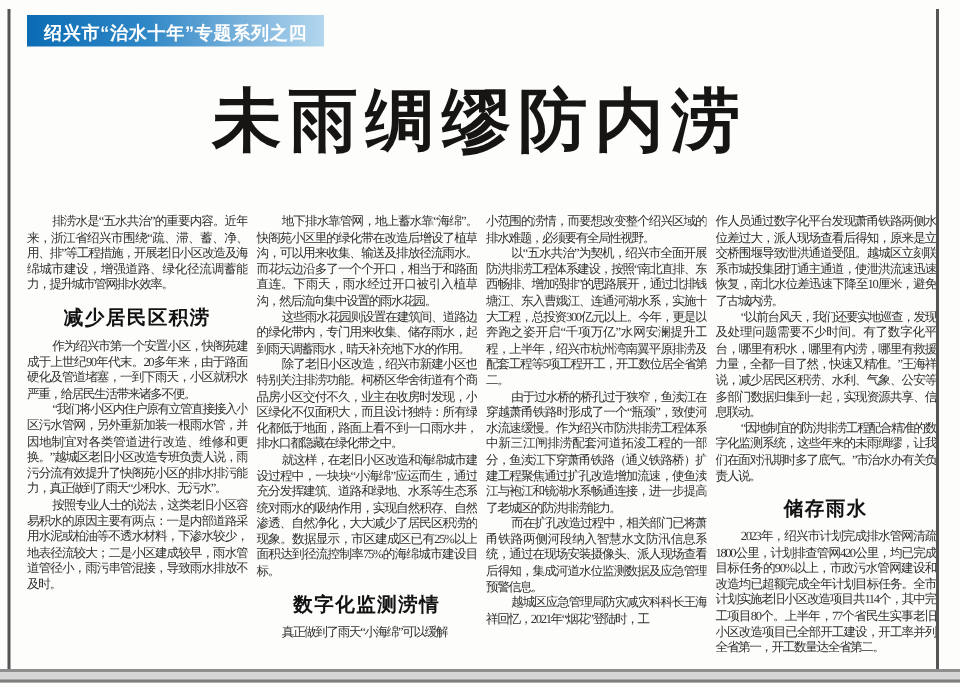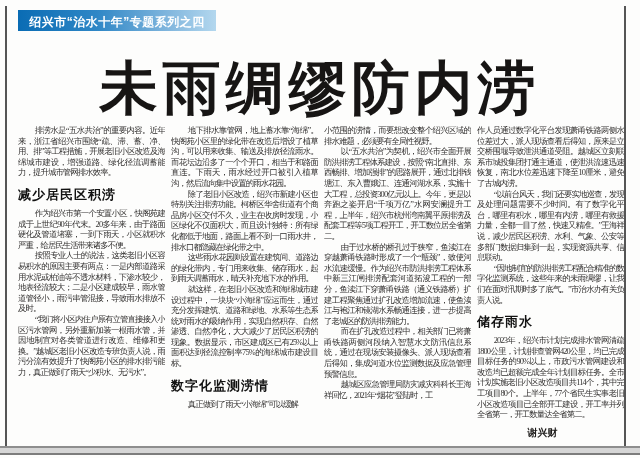--- a/index.html
+++ b/index.html
@@ -20,37 +20,37 @@
     display:flex;align-items:flex-end;justify-content:center;
   }
   .banner span{
     color:#ffffff;font-family:"Liberation Sans","DejaVu Sans",sans-serif;
     font-weight:bold;font-size:12px;letter-spacing:0.5px;white-space:nowrap;
   }
   .headline{
     position:absolute;left:0;top:50px;width:100%;margin:0;
     text-align:center;
     font-family:"Liberation Sans","DejaVu Sans",sans-serif;
-    font-weight:900;font-size:58px;letter-spacing:5px;color:#171514;
+    font-weight:900;font-size:46px;letter-spacing:5px;color:#171514;
     white-space:nowrap;
   }
   .article{
     position:absolute;left:18px;top:126px;width:606px;height:318px;
     display:flex;gap:6px;overflow:hidden;
   }
-  .col{flex:1 1 0;overflow:hidden;}
+  .col{flex:1 1 0;overflow:hidden;margin-top:17px;}
   .p{
     margin:0;
     font-size:8.4px;line-height:10.6px;letter-spacing:-0.9px;
     text-align:justify;text-justify:inter-character;
     text-indent:2em;color:#312f2e;
   }
   .p.cont{text-indent:0;}
   .h{
-    margin:7px 0 5px;
+    margin:7px 0 5px;text-align:center;
     font-family:"Liberation Sans","DejaVu Sans",sans-serif;
     font-size:13px;font-weight:bold;color:#121212;letter-spacing:1px;
   }
   .byline{
     margin-top:5px;padding-right:16px;text-align:center;
     font-family:"Liberation Sans","DejaVu Sans",sans-serif;
     font-weight:bold;font-size:10px;color:#1c1a19;
   }
 </style>
 </head>
@@ -67,28 +67,28 @@
   </div>
 
   <h1 class="headline">未雨绸缪防内涝</h1>
 
   <div class="article">
 
     <div class="col">
       <p class="p">排涝水是“五水共治”的重要内容。近年来，浙江省绍兴市围绕“疏、滞、蓄、净、用、排”等工程措施，开展老旧小区改造及海绵城市建设，增强道路、绿化径流调蓄能力，提升城市管网排水效率。</p>
       <h2 class="h">减少居民区积涝</h2>
       <p class="p">作为绍兴市第一个安置小区，快阁苑建成于上世纪90年代末。20多年来，由于路面硬化及管道堵塞，一到下雨天，小区就积水严重，给居民生活带来诸多不便。</p>
+      <p class="p">“我们将小区内住户原有立管直接接入小区污水管网，另外重新加装一根雨水管，并因地制宜对各类管道进行改造、维修和更换。”越城区老旧小区改造专班负责人说，雨污分流有效提升了快阁苑小区的排水排污能力，真正做到了雨天“少积水、无污水”。</p>
       <p class="p">按照专业人士的说法，这类老旧小区容易积水的原因主要有两点：一是内部道路采用水泥或柏油等不透水材料，下渗水较少，地表径流较大；二是小区建成较早，雨水管道管径小，雨污串管混接，导致雨水排放不及时。</p>
-      <p class="p">“我们将小区内住户原有立管直接接入小区污水管网，另外重新加装一根雨水管，并因地制宜对各类管道进行改造、维修和更换。”越城区老旧小区改造专班负责人说，雨污分流有效提升了快阁苑小区的排水排污能力，真正做到了雨天“少积水、无污水”。</p>
     </div>
 
     <div class="col">
       <p class="p">地下排水靠管网，地上蓄水靠“海绵”。快阁苑小区里的绿化带在改造后增设了植草沟，可以用来收集、输送及排放径流雨水。而花坛边沿多了一个个开口，相当于和路面直连。下雨天，雨水经过开口被引入植草沟，然后流向集中设置的雨水花园。</p>
+      <p class="p">这些雨水花园则设置在建筑间、道路边的绿化带内，专门用来收集、储存雨水，起到雨天调蓄雨水，晴天补充地下水的作用。</p>
       <p class="p">除了老旧小区改造，绍兴市新建小区也特别关注排涝功能。柯桥区华舍街道有个商品房小区交付不久，业主在收房时发现，小区绿化不仅面积大，而且设计独特：所有绿化都低于地面，路面上看不到一口雨水井，排水口都隐藏在绿化带之中。</p>
-      <p class="p">这些雨水花园则设置在建筑间、道路边的绿化带内，专门用来收集、储存雨水，起到雨天调蓄雨水，晴天补充地下水的作用。</p>
       <p class="p">就这样，在老旧小区改造和海绵城市建设过程中，一块块“小海绵”应运而生，通过充分发挥建筑、道路和绿地、水系等生态系统对雨水的吸纳作用，实现自然积存、自然渗透、自然净化，大大减少了居民区积涝的现象。数据显示，市区建成区已有25%以上面积达到径流控制率75%的海绵城市建设目标。</p>
       <h2 class="h">数字化监测涝情</h2>
       <p class="p">真正做到了雨天“小海绵”可以缓解</p>
     </div>
 
     <div class="col">
       <p class="p cont">小范围的涝情，而要想改变整个绍兴区域的排水难题，必须要有全局性视野。</p>
       <p class="p">以“五水共治”为契机，绍兴市全面开展防洪排涝工程体系建设，按照“南北直排、东西畅排、增加强排”的思路展开，通过北排钱塘江、东入曹娥江、连通河湖水系，实施十大工程，总投资300亿元以上。今年，更是以奔跑之姿开启“千项万亿”水网安澜提升工程，上半年，绍兴市杭州湾南翼平原排涝及配套工程等5项工程开工，开工数位居全省第二。</p>
       <p class="p">由于过水桥的桥孔过于狭窄，鱼渎江在穿越萧甬铁路时形成了一个“瓶颈”，致使河水流速缓慢。作为绍兴市防洪排涝工程体系中新三江闸排涝配套河道拓浚工程的一部分，鱼渎江下穿萧甬铁路（通义铁路桥）扩建工程聚焦通过扩孔改造增加流速，使鱼渎江与袍江和镜湖水系畅通连接，进一步提高了老城区的防洪排涝能力。</p>
       <p class="p">而在扩孔改造过程中，相关部门已将萧甬铁路两侧河段纳入智慧水文防汛信息系统，通过在现场安装摄像头、派人现场查看后得知，集成河道水位监测数据及应急管理预警信息。</p>

